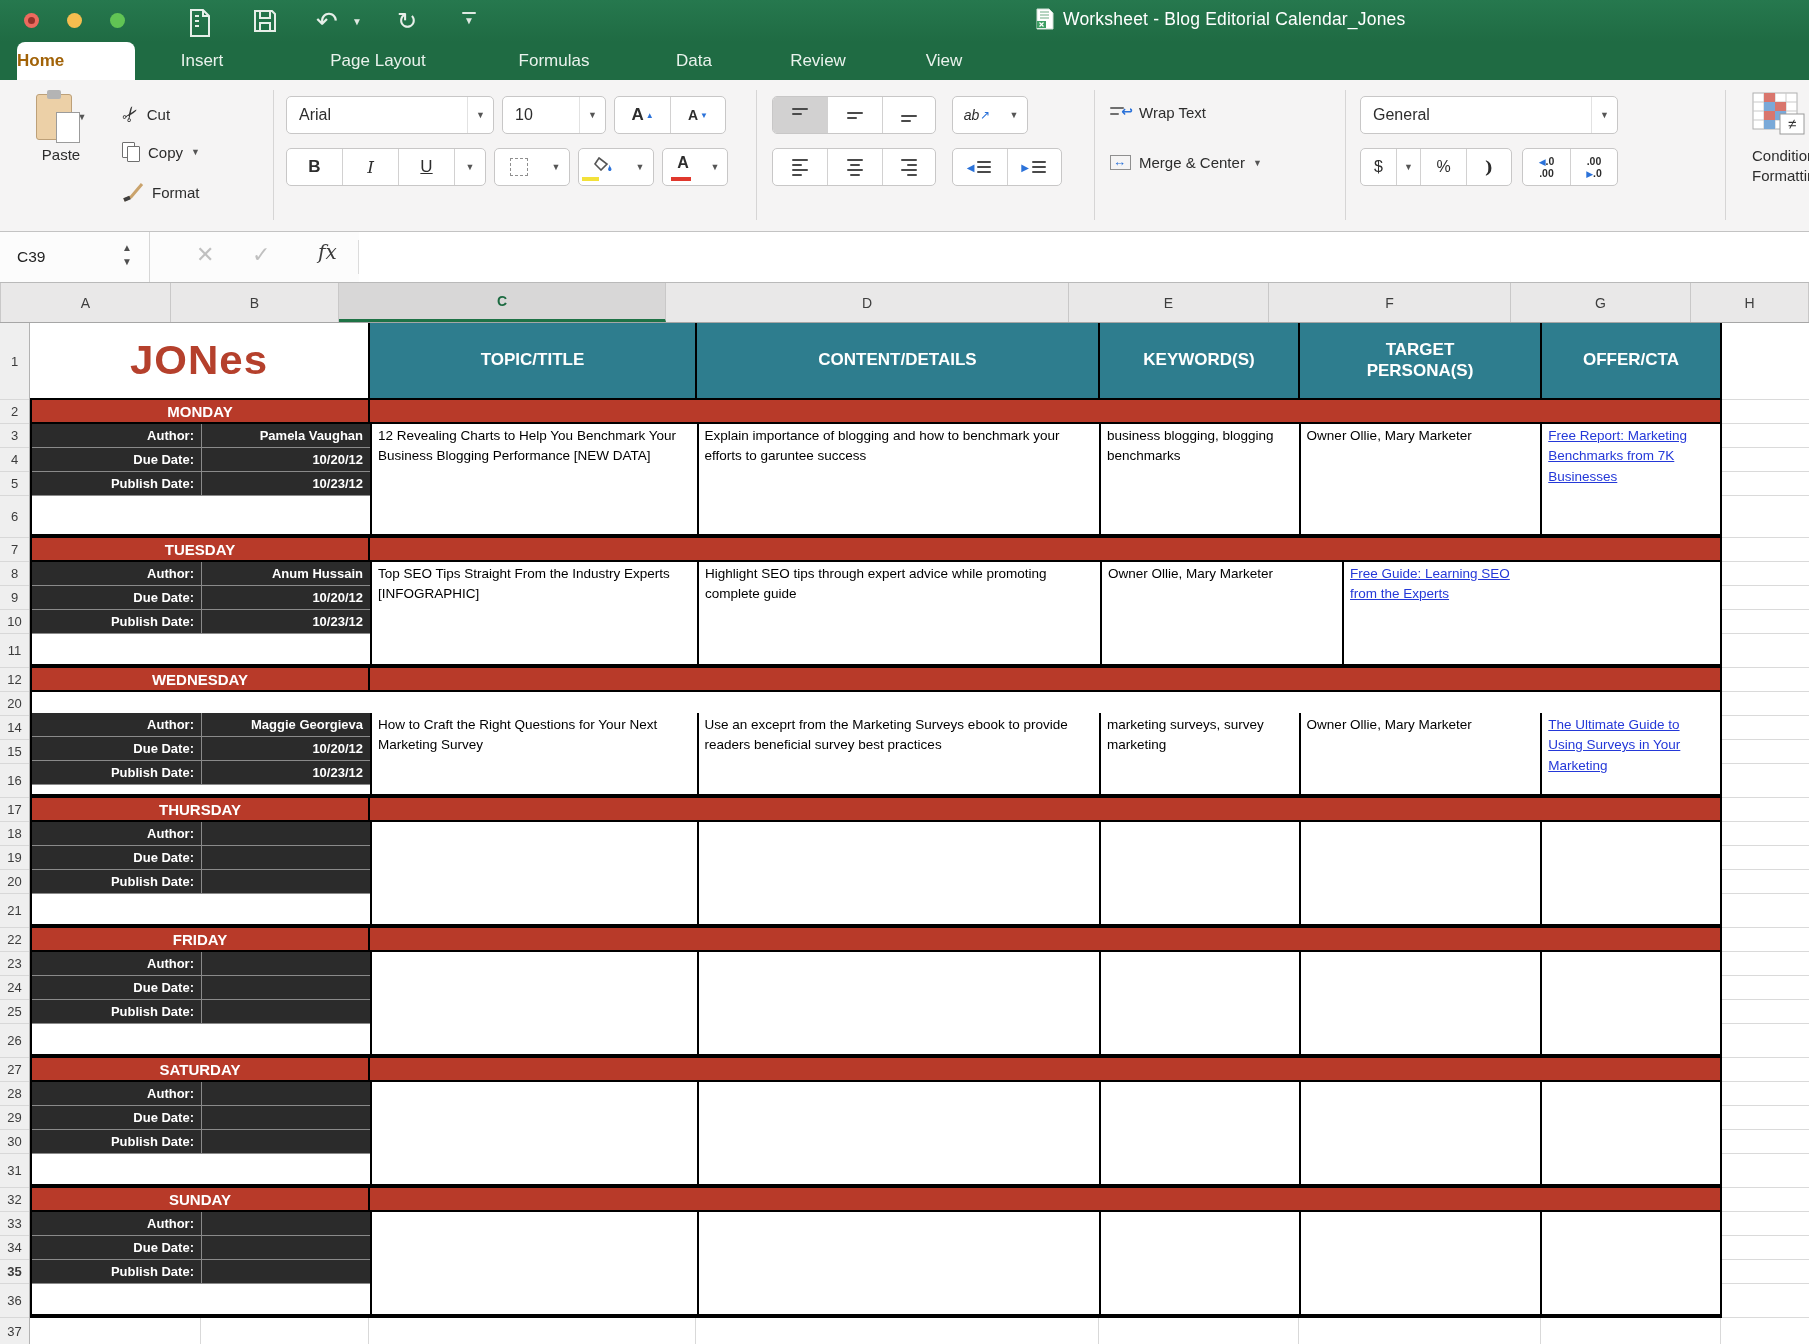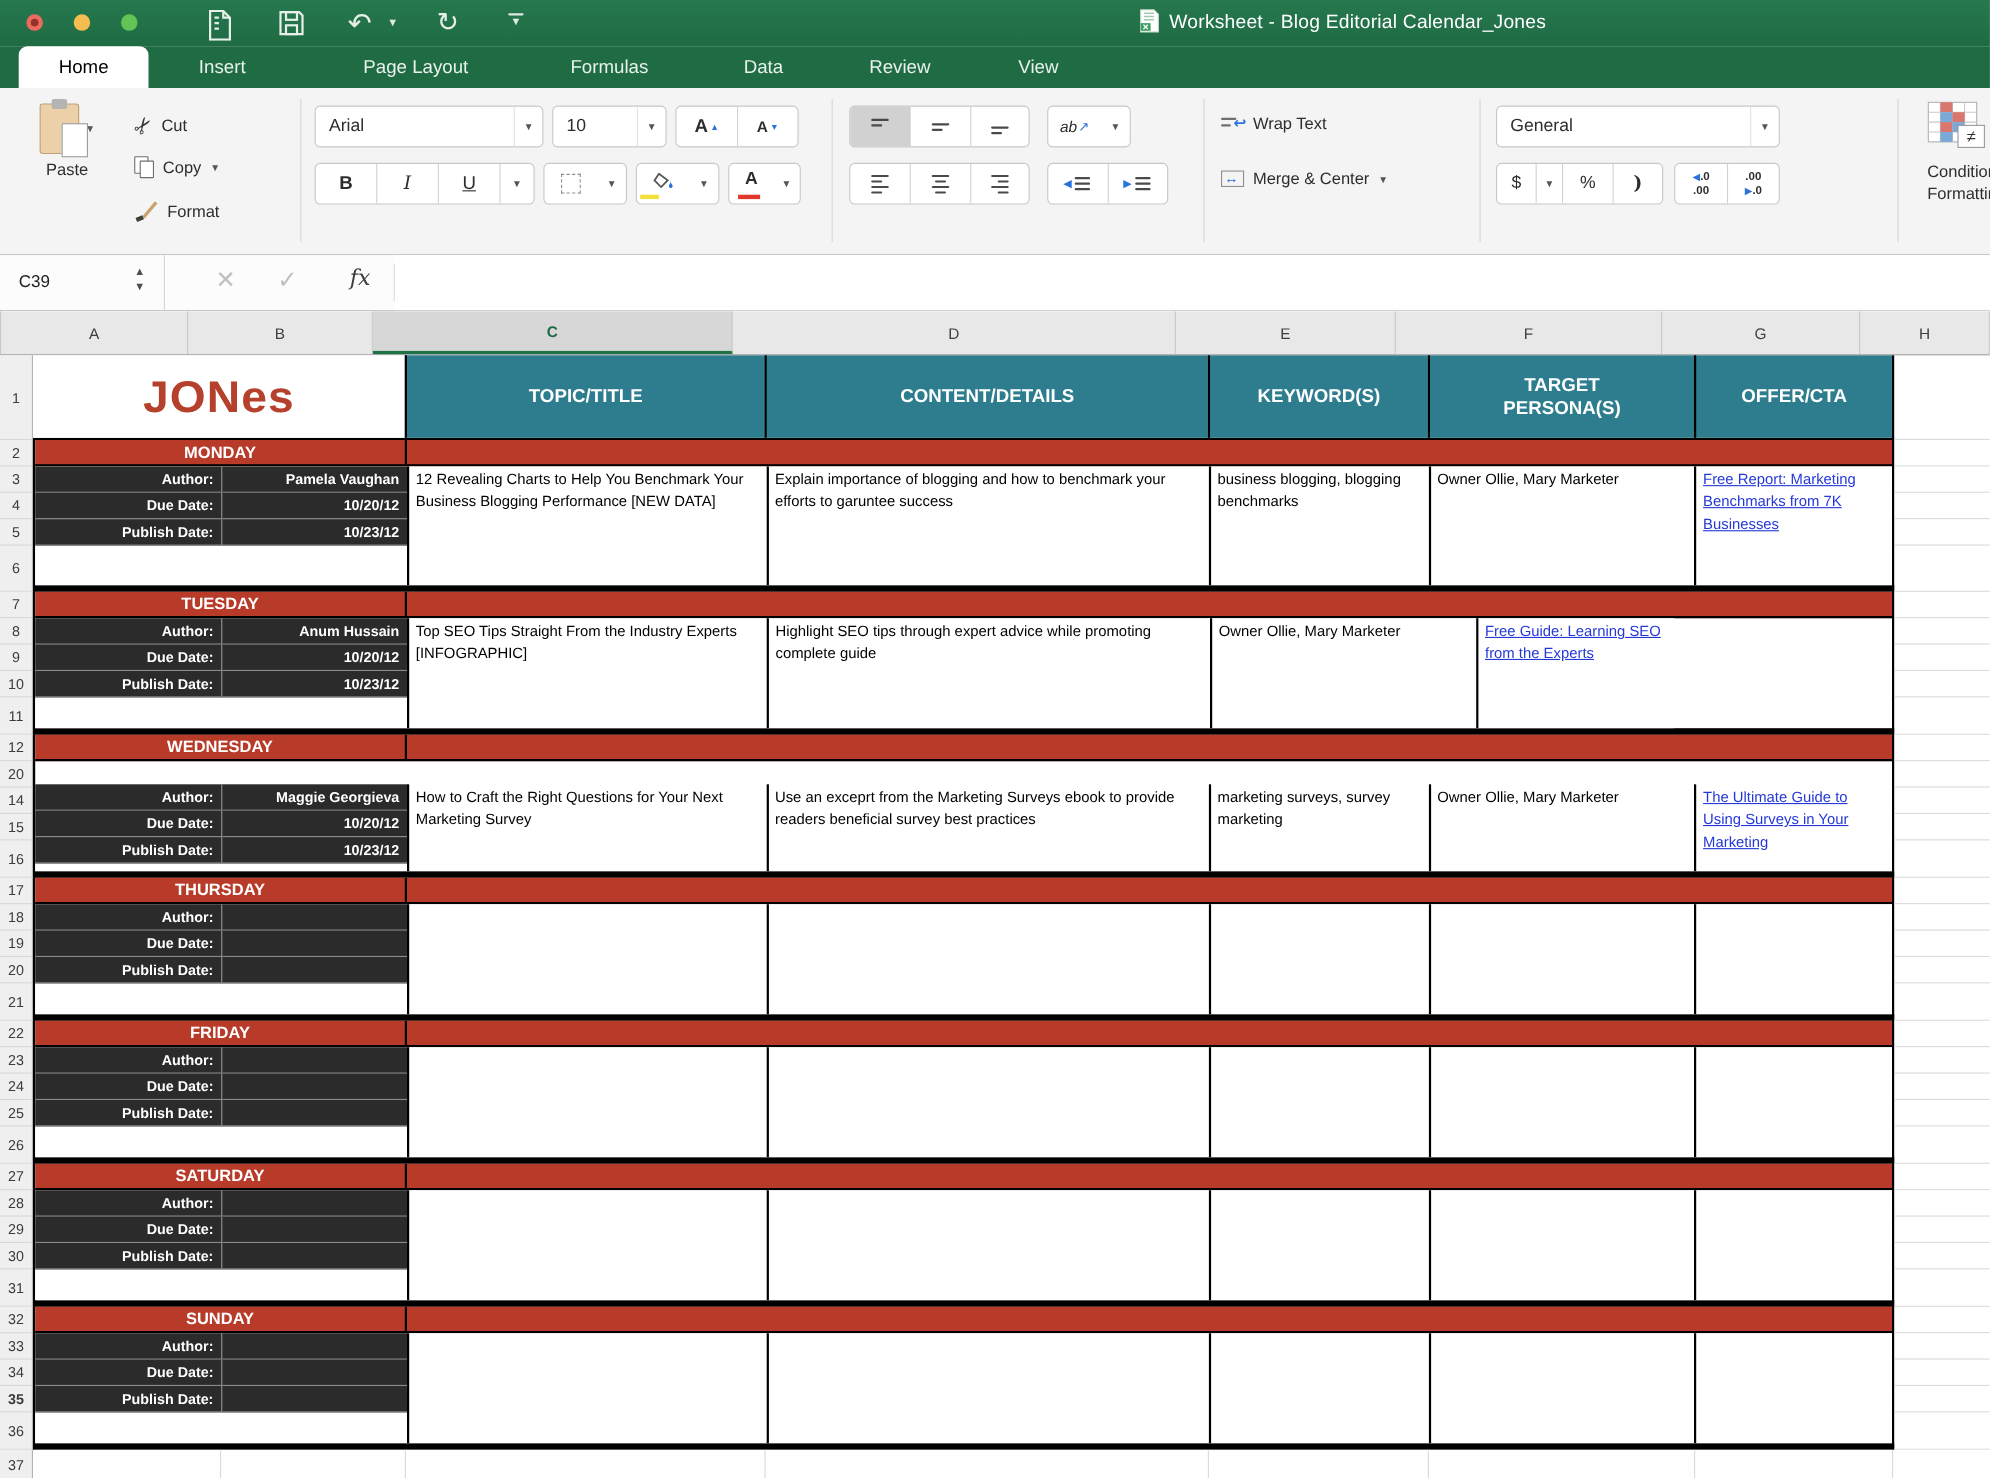--- a/index.html
+++ b/index.html
@@ -16,22 +16,22 @@
   .tb-ico{position:absolute;top:7px;color:#e7efe9;font-size:23px;line-height:28px;text-align:center;width:30px}
   .tb-ico svg{display:block;margin:2px auto 0}
   .tb-caret{position:absolute;top:16px;color:#dfe9e2;font-size:10px}
   .tb-custom{position:absolute;top:12px;width:14px;color:#dfe9e2;font-size:10px;text-align:center;line-height:8px}
   .tb-custom .bar{display:block;height:2px;background:#dfe9e2;margin-bottom:3px;border-radius:1px}
   .wintitle{position:absolute;left:1036px;top:8px;display:flex;align-items:center;gap:9px;color:#fff;
     font-size:17.5px;font-weight:500;letter-spacing:.2px}
   
   .tabrow{position:absolute;left:0;top:42px;width:1809px;height:38px;background:#1f6b43}
   .tab{position:absolute;top:0;height:38px;line-height:38px;color:#e9f2ec;font-size:17px;transform:translateX(-50%)}
-  .tab.active{transform:none;left:17px;width:118px;background:#fff;border-radius:8px 8px 0 0;color:#000000;
-    font-weight:400;text-align:center}
+  .tab.active{transform:none;left:17px;width:118px;background:#fff;border-radius:8px 8px 0 0;color:#a16207;
+    font-weight:700;text-align:left}
   
   .ribbon{position:absolute;left:0;top:80px;width:1809px;height:152px;background:#f5f4f4;border-bottom:1px solid #c3c3c3;color:#2d2d2d}
   .rdiv{position:absolute;top:10px;height:130px;width:1px;background:#d6d5d5}
   .btn{position:absolute;background:#fff;border:1px solid #c8c7c7;border-radius:5px;display:flex;align-items:center}
   .seg{padding:0}
   .seg .cell{height:100%;display:flex;align-items:center;justify-content:center;border-right:1px solid #d2d1d1}
   .seg .cell:last-child{border-right:none}
   .cell.on{background:#d2d1d1;border-radius:4px 0 0 4px}
   .lblbtn{position:absolute;display:flex;align-items:center;gap:8px;font-size:15px;color:#2d2d2d}
   .caret{font-size:9px;color:#555}
@@ -66,21 +66,21 @@
   
   .sheet{position:absolute;left:0;top:283px;width:1809px;height:1061px;background:#fff;overflow:hidden}
   .colheaders{display:flex;height:40px;background:#e9e8e8;border-bottom:1px solid #a6a6a6;font-size:14px;color:#3e3e3e}
   .chcell{display:flex;align-items:center;justify-content:center;border-right:1px solid #c9c8c8;height:100%}
   .chcell.corner{position:relative}
   .chcell.corner::after{content:"";position:absolute;right:3px;bottom:3px;border-left:14px solid transparent;border-bottom:14px solid #bcbcbc}
   .chcell.sel{background:#d8d7d7;border-bottom:3px solid #1f7346;color:#1c6b41;font-weight:700}
   .grow{display:flex}
   .gut{width:30px;background:#efefef;border-right:1px solid #b3b3b3;display:flex;flex-direction:column;font-size:13px;color:#3c3c3c}
   .gutcell{display:flex;align-items:center;justify-content:center;border-bottom:1px solid #d8d8d8}
-  .tpart{width:1692px;display:flex;flex-direction:column;border-left:2px solid #000;border-right:2px solid #000;border-bottom:6px solid #000000}
+  .tpart{width:1692px;display:flex;flex-direction:column;border-left:2px solid #000;border-right:2px solid #000;border-bottom:4px solid #000000}
   .tpart.r1{border-left:none;border-bottom:2px solid #000}
   .hstrip{flex:1;display:flex;flex-direction:column}
   .hcell{border-bottom:1px solid #dadada}
   .r1row{display:flex;height:100%}
   .logocell{width:338px;background:#fff;display:flex;align-items:center;justify-content:center}
   .logo{font-size:42px;font-weight:700;color:#b5402c;letter-spacing:1px;transform:scaleY(.96)}
   .teal{background:#2e7d8e;color:#fff;font-weight:700;font-size:17px;display:flex;align-items:center;justify-content:center;
     text-align:center;line-height:1.2;border-left:2px solid #000}
   .bday{display:flex;height:24px;background:#b83a29;border-bottom:2px solid #000}
   .bday .dayname{width:338px;display:flex;align-items:center;justify-content:center;color:#fff;font-weight:700;font-size:15px;border-right:2px solid #000}

